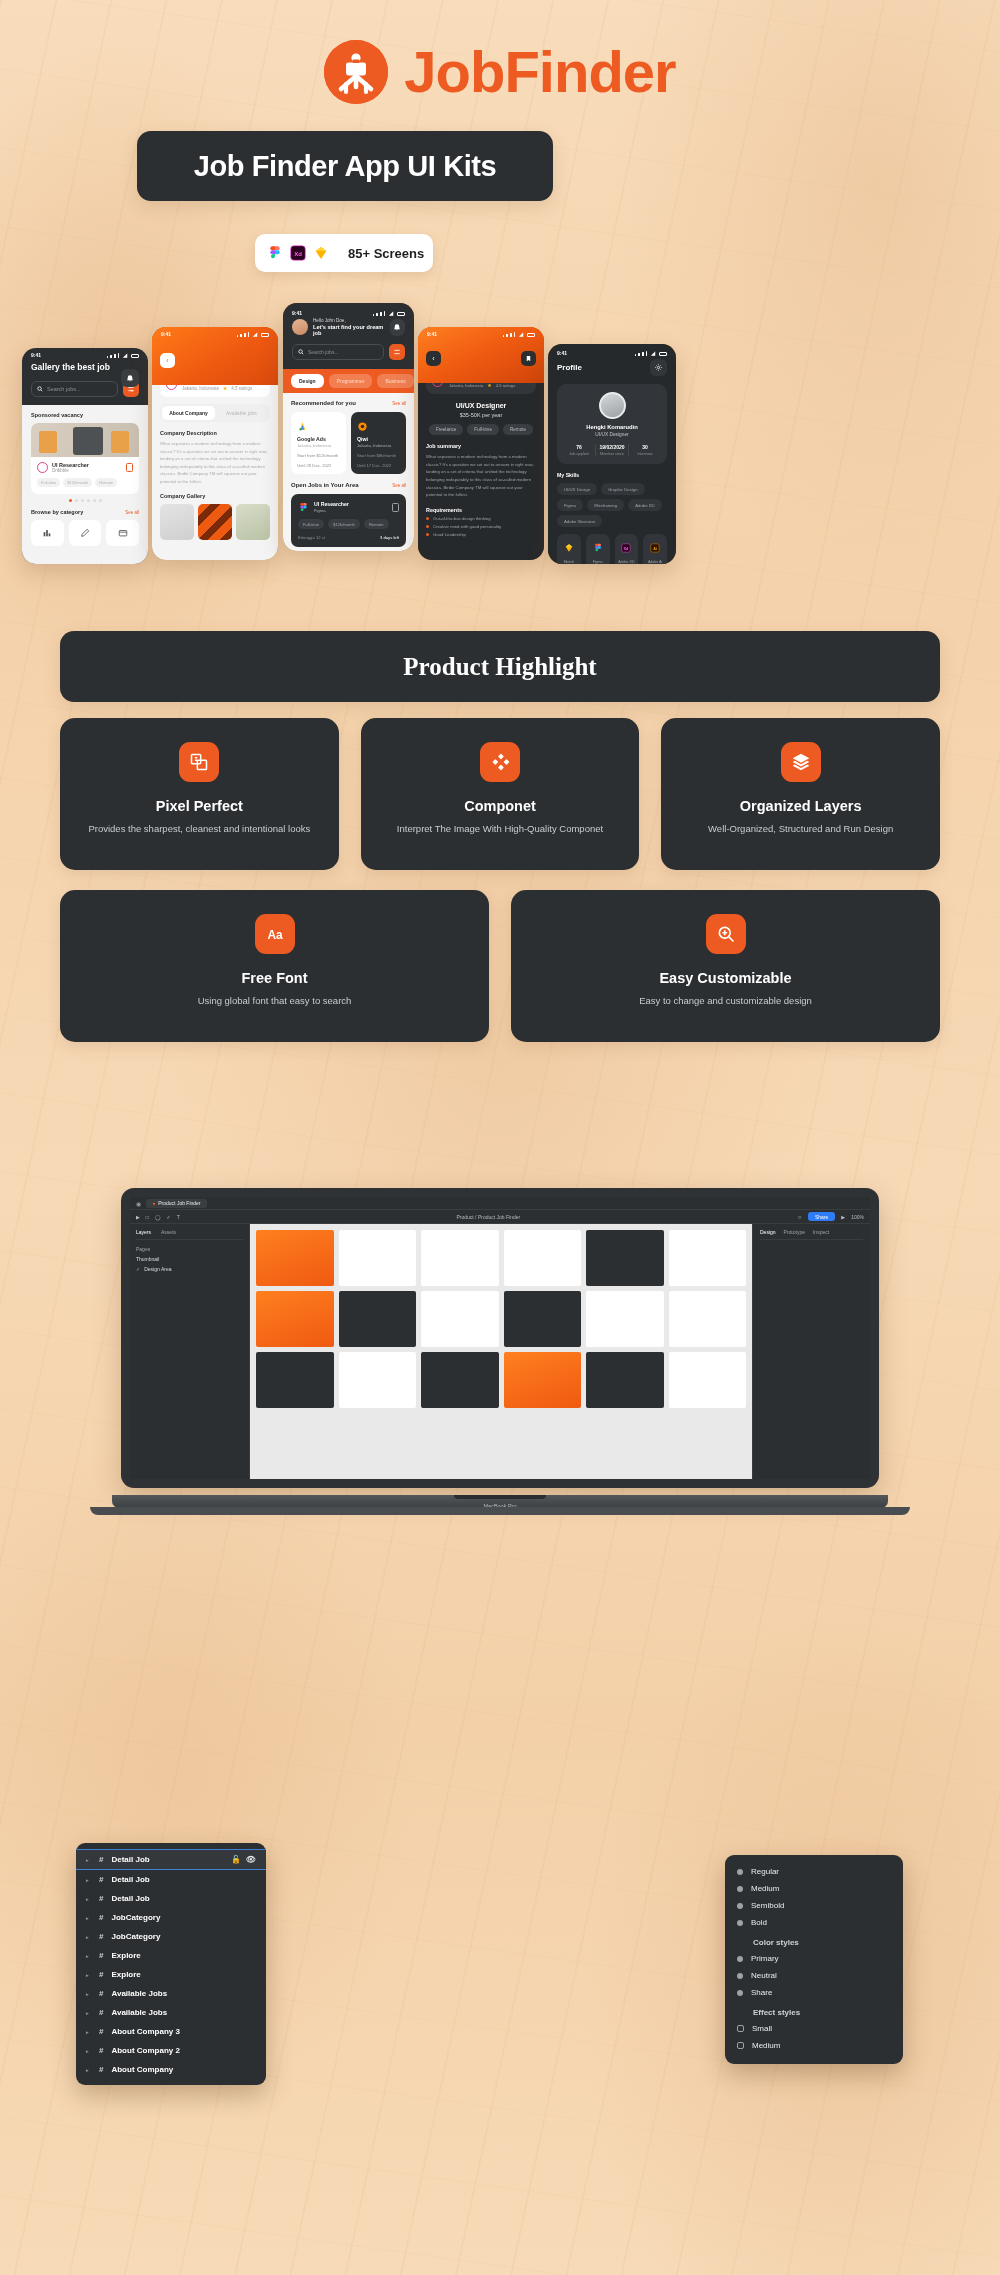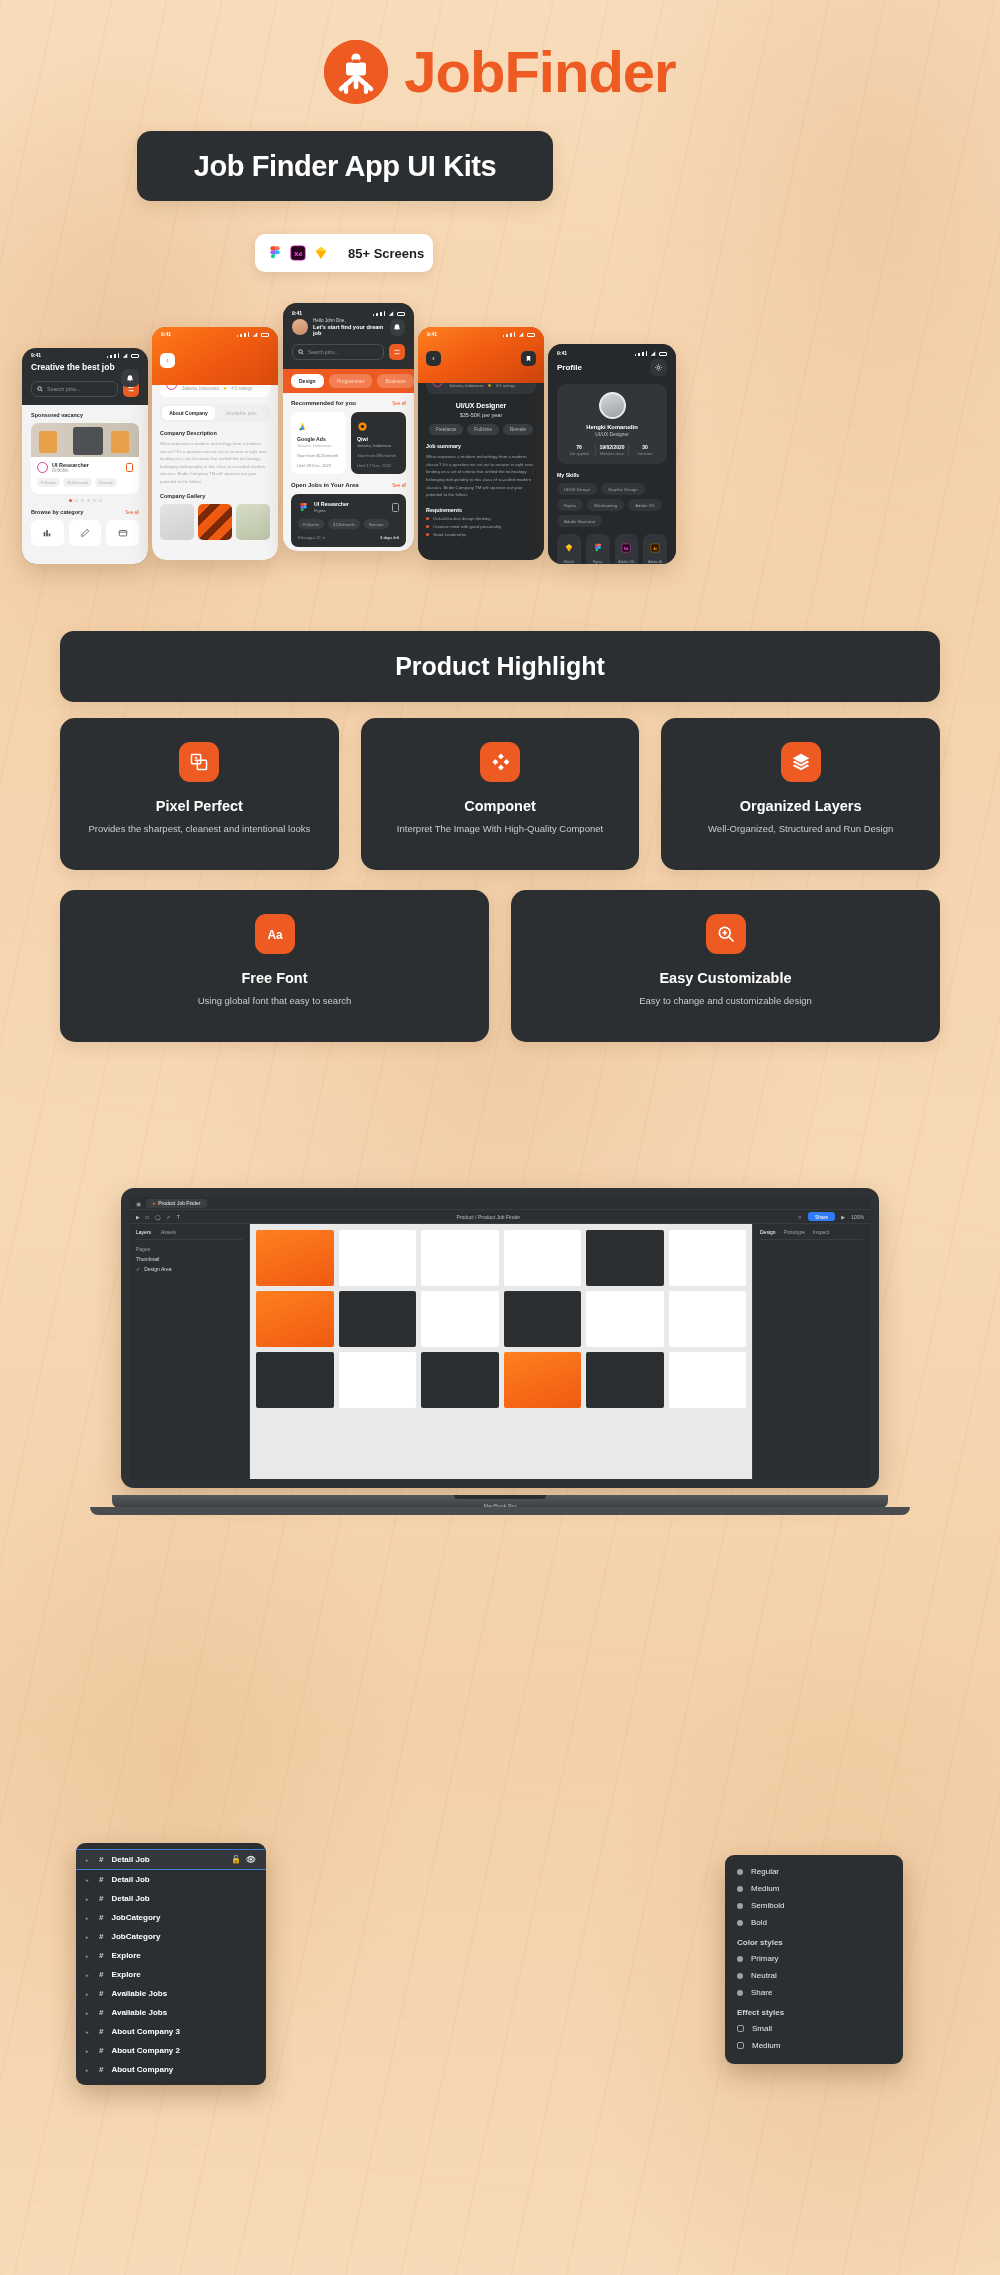--- a/index.html
+++ b/index.html
@@ -194,21 +194,21 @@
   .p5-app{flex:1;background:#32363a;border-radius:7px;padding:5px 0;text-align:center;}
   .p5-an{font-size:3.6px;color:#9fa2a5;margin-top:3px;}
 
   
   .section-banner {
     position: absolute; border-radius: 14px; background: #2c2f31;
     display: flex; align-items: center; justify-content: center;
     box-shadow: 0 6px 18px rgba(120,80,40,.15);
   }
   .section-banner span { color: #fff; font-size: 25px; font-weight: 700; }
-  #banner-highlight { left: 60px; top: 631px; width: 880px; height: 71px; }
+  #banner-highlight { left: 60px; top: 631px; width: 880px; height: 71px; font-family: Liberation Serif, serif; }
   #banner-layers   { left: 60px; top: 1090px; width: 880px; height: 71px; }
 
   
   .features { position: absolute; left: 60px; top: 718px; width: 880px; }
   .feat-row { display: flex; gap: 22px; margin-bottom: 20px; }
   .feat-card {
     flex: 1; height: 152px; background: #2c2f31; border-radius: 15px;
     display: flex; flex-direction: column; align-items: center;
     padding-top: 24px; box-shadow: 0 5px 16px rgba(120,80,40,.14);
   }
@@ -267,21 +267,21 @@
   .lp-hash { color: #cfd2d5; font-size: 8px; }
   .lp-actions { margin-left: auto; display: flex; gap: 5px; color: #e6e9ec; font-size: 8px; }
 
   
   .styles-panel {
     position: absolute; left: 725px; top: 1855px; width: 178px;
     background: #2c2f31; border-radius: 9px; padding: 8px 0 10px;
     box-shadow: 0 10px 26px rgba(90,58,26,.32); z-index: 5;
   }
   .sp-row { display: flex; align-items: center; gap: 8px; padding: 4px 12px; font-size: 8px; color: #e8ebee; }
-  .sp-head { padding: 7px 12px 3px; font-size: 8px; color: #cfd2d5; font-weight: 700; }
+  .sp-head { padding: 7px 28px 3px; font-size: 8px; color: #cfd2d5; font-weight: 700; }
   .sp-dot { width: 6px; height: 6px; border-radius: 50%; background: #9fa2a5; display: block; flex: none; }
   .sp-sq { width: 7px; height: 7px; border-radius: 2px; border: 1px solid #9fa2a5; display: block; flex: none; }
 </style>
 </head>
 <body>
 
 <div class="page">
   <div class="paper-texture"></div>
   <div class="paper-streaks"></div>
 
@@ -336,21 +336,21 @@
         <span class="sig">
           <i style="height:2px"></i>
             <i style="height:3px"></i>
             <i style="height:4px"></i>
             <i style="height:5px"></i>
           <span style="margin:0 2px">◢</span>
             <span class="bat"></span>
         </span>
       </div>
       <div class="p1-head">
-        <div class="p1-title">Creative the best job</div>
+        <div class="p1-title">Gallery the best job</div>
         <div class="p1-bell">
           <svg width="8" height="8" viewBox="0 0 24 24" fill="#fff">
               <path d="M12 22a2.2 2.2 0 002.2-2.2H9.8A2.2 2.2 0 0012 22zm7-6v-5a7 7 0 10-14 0v5l-2 2v1h18v-1l-2-2z"></path>
             </svg>
         </div>
         <div class="p1-search">
           <div class="p1-searchbox">
             <svg width="6" height="6" viewBox="0 0 24 24" fill="none" stroke="#fff" stroke-width="3">
                 <circle cx="10" cy="10" r="7"></circle>
                 <path d="M16 16l5 5"></path>

